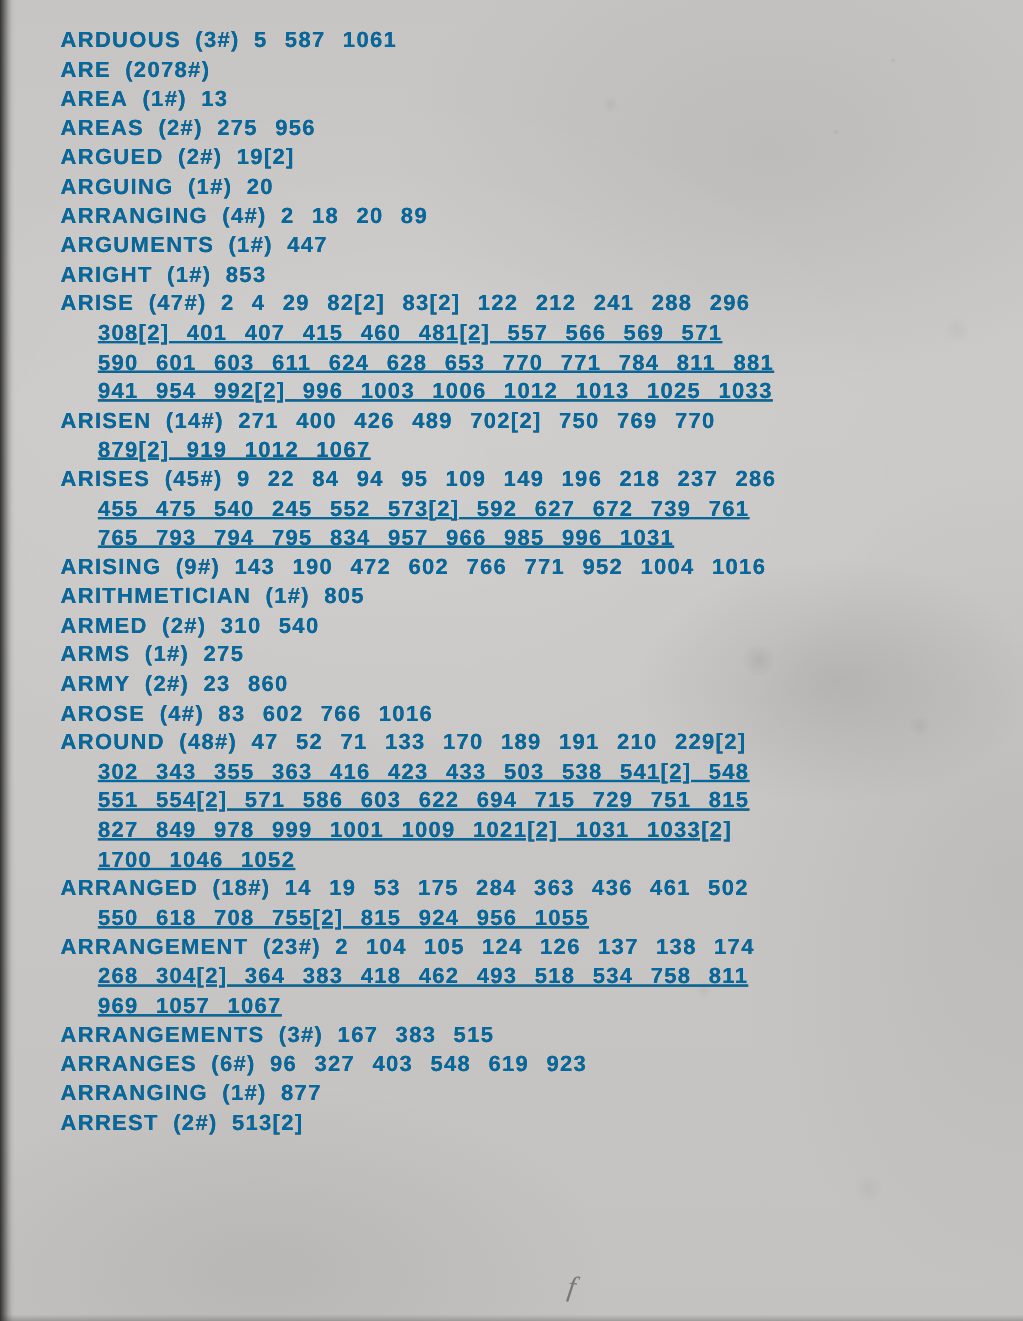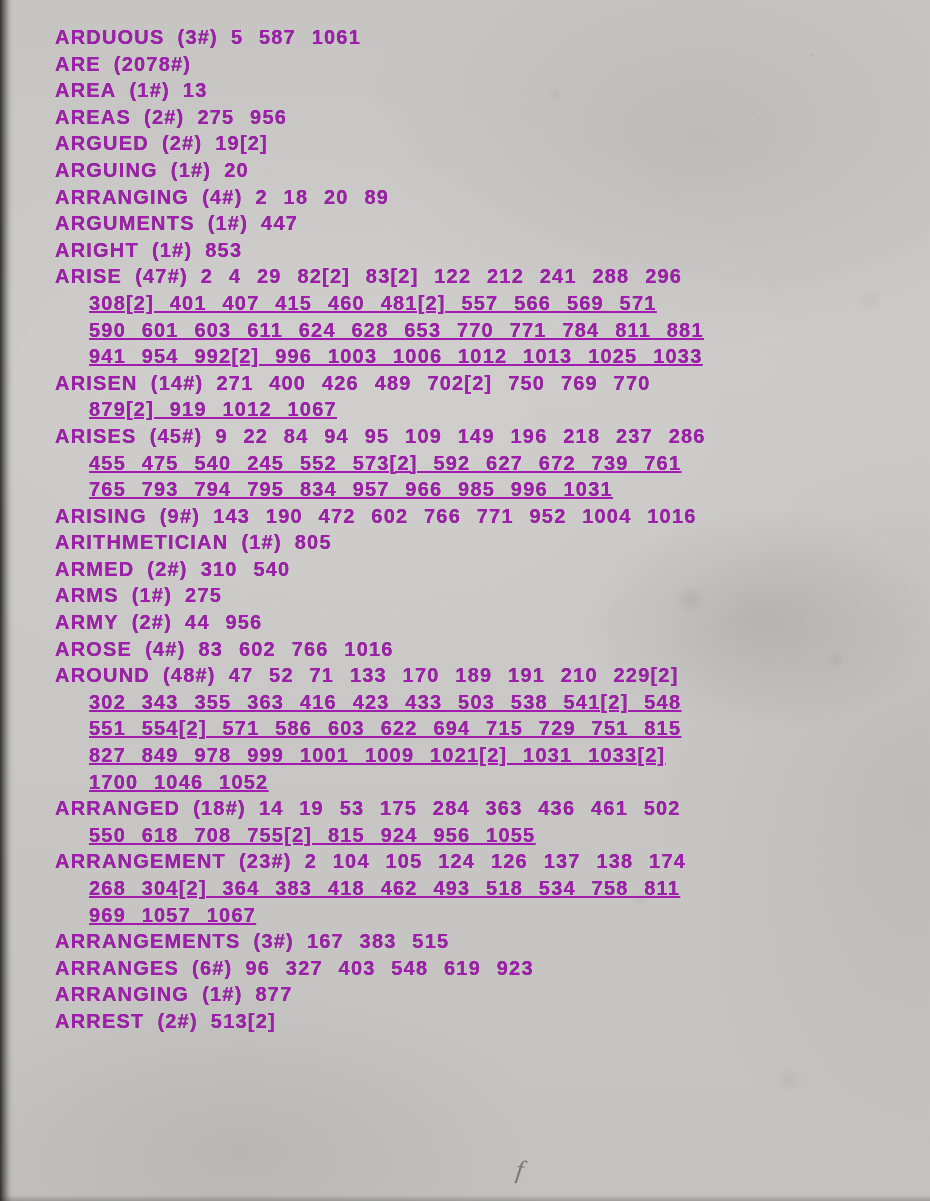--- a/index.html
+++ b/index.html
@@ -63,21 +63,21 @@
   }
 
   .content {
     position: absolute;
     left: 55px;
     top: 24px;
     width: 840px;
     font-size: 20px;
     font-weight: 700;
     line-height: 26.6px;
-    color: #a21caf;
+    color: #0369a1;
     letter-spacing: 1.2px;
     text-shadow: 0 0 0.6px rgba(55,55,53,0.9);
   }
   .entry { margin: 0; }
   .entry .line { white-space: nowrap; }
   .entry .line.first { margin-left: 0; }
   .entry .line.cont { margin-left: 34px; text-decoration: underline; }
   .entry .word  { margin-right: 13px; }
   .entry .count { margin-right: 13px; }
   .entry .refs  { word-spacing: 9px; }
@@ -151,21 +151,21 @@
     <div class="entry">
       <div class="line first"><span class="word">ARITHMETICIAN</span><span class="count">(1#)</span><span class="refs">805</span></div>
     </div>
     <div class="entry">
       <div class="line first"><span class="word">ARMED</span><span class="count">(2#)</span><span class="refs">310 540</span></div>
     </div>
     <div class="entry">
       <div class="line first"><span class="word">ARMS</span><span class="count">(1#)</span><span class="refs">275</span></div>
     </div>
     <div class="entry">
-      <div class="line first"><span class="word">ARMY</span><span class="count">(2#)</span><span class="refs">44 956</span></div>
+      <div class="line first"><span class="word">ARMY</span><span class="count">(2#)</span><span class="refs">23 860</span></div>
     </div>
     <div class="entry">
       <div class="line first"><span class="word">AROSE</span><span class="count">(4#)</span><span class="refs">83 602 766 1016</span></div>
     </div>
     <div class="entry">
       <div class="line first"><span class="word">AROUND</span><span class="count">(48#)</span><span class="refs">47 52 71 133 170 189 191 210 229[2]</span></div>
       <div class="line cont"><span class="refs">302 343 355 363 416 423 433 503 538 541[2] 548</span></div>
       <div class="line cont"><span class="refs">551 554[2] 571 586 603 622 694 715 729 751 815</span></div>
       <div class="line cont"><span class="refs">827 849 978 999 1001 1009 1021[2] 1031 1033[2]</span></div>
       <div class="line cont"><span class="refs">1700 1046 1052</span></div>

